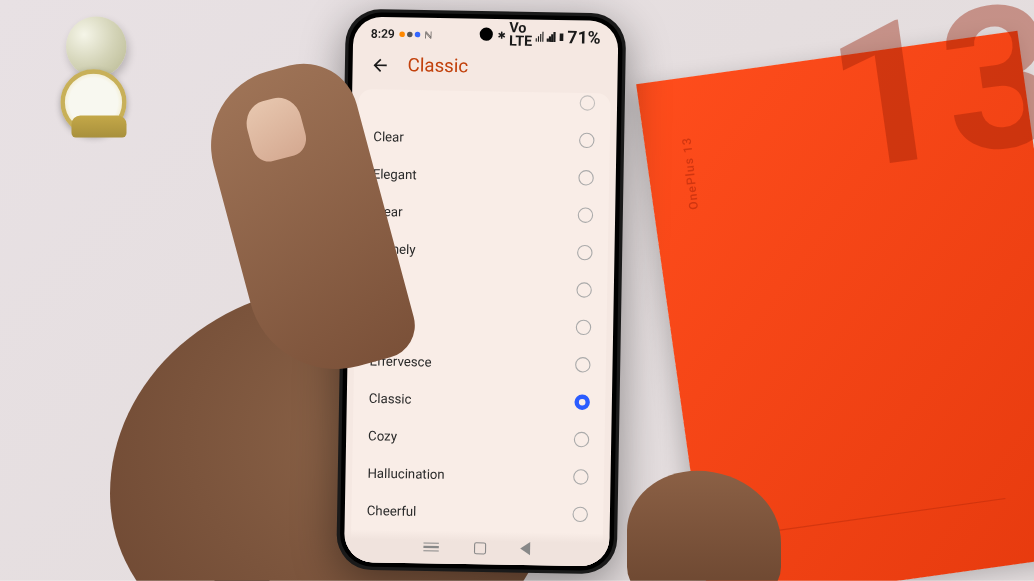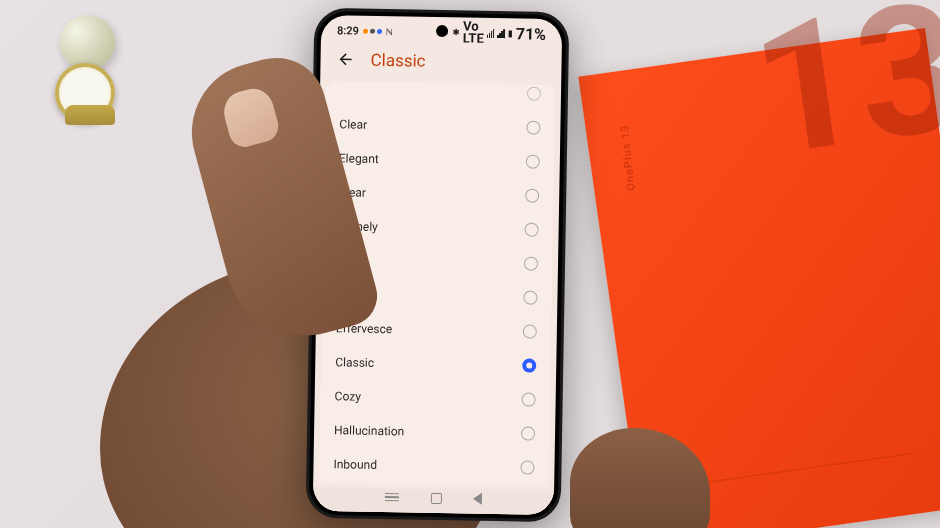--- a/index.html
+++ b/index.html
@@ -408,21 +408,21 @@
             </div>
             <div class="list-item">
               <span class="list-label">Cozy</span>
               <span class="radio"></span>
             </div>
             <div class="list-item">
               <span class="list-label">Hallucination</span>
               <span class="radio"></span>
             </div>
             <div class="list-item">
-              <span class="list-label">Inbound</span>
+              <span class="list-label">Cheerful</span>
               <span class="radio"></span>
             </div>
             <div class="list-item">
               <span class="list-label">Light</span>
               <span class="radio"></span>
             </div>
           </div>
       </div>
 
       <div class="nav-bar">

